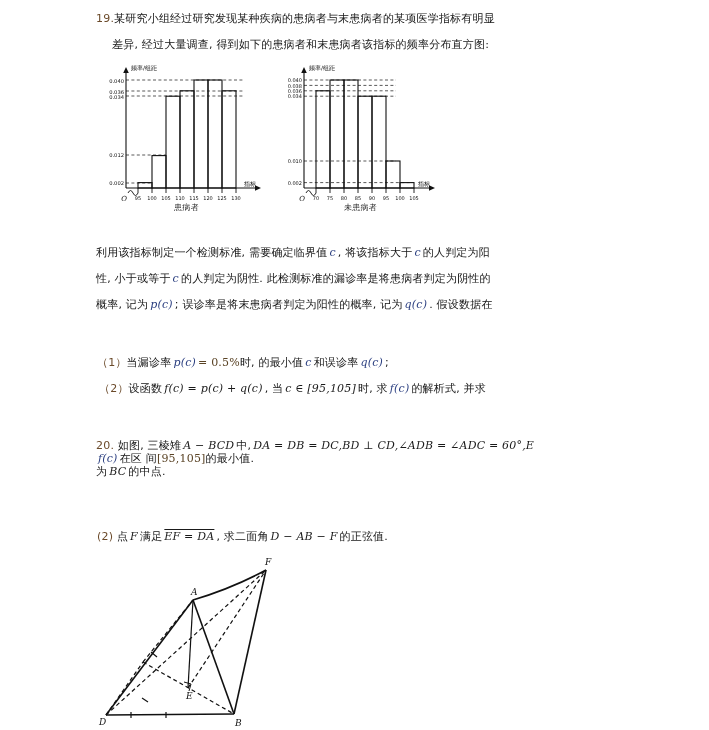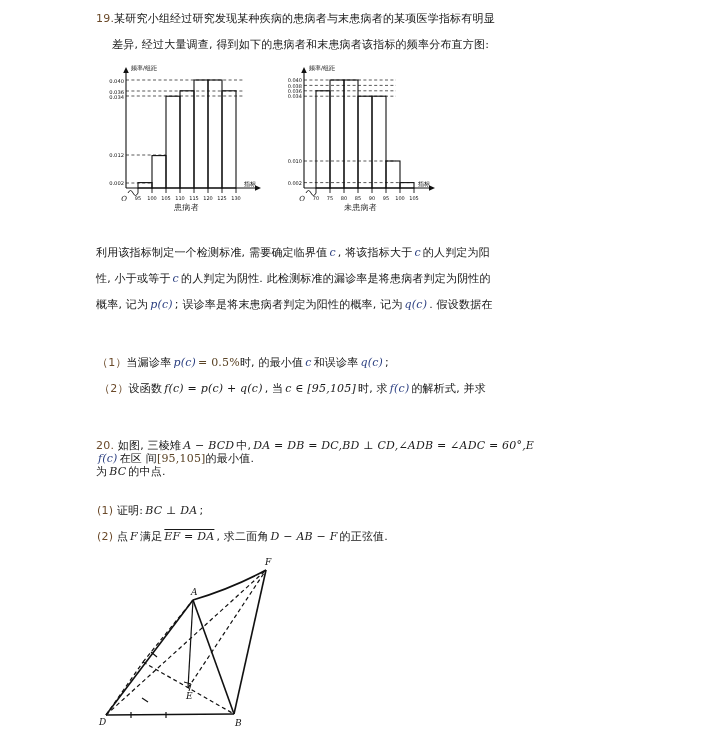--- a/index.html
+++ b/index.html
@@ -225,23 +225,20 @@
     <span class="mathi">f(c)</span><span>在区  间</span><span class="mathnum">[95,105]</span><span>的最小值.</span>
   </div>
 
   <div class="para" style="left:96px; top:433px;">
     <span class="num-lead">20.</span> <span>如图, 三棱雉</span><span class="mathblk">A − BCD</span><span>中,</span><span class="mathblk">DA = DB = DC,BD ⊥ CD,∠ADB = ∠ADC = 60°,E</span>
   </div>
   <div class="para" style="left:96px; top:459px;">
     <span>为</span><span class="mathblk">BC</span><span>的中点.</span>
   </div>
 
-  <div class="para" style="left:97px; top:498px;">
-    <span class="brown">(1)</span> <span>证明:</span><span class="mathblk">BC ⊥ DA</span><span>;</span>
-  </div>
 
   <div class="para" style="left:97px; top:524px;">
     <span class="brown">(2)</span> <span>点</span><span class="mathblk">F</span><span>满足</span><span class="mathblk" style="text-decoration:overline;">EF = DA</span><span>, 求二面角</span><span class="mathblk">D − AB − F</span><span>的正弦值.</span>
   </div>
 
   <div class="geo-wrap" style="left:98px; top:552px; width:200px; height:178px;">
     <svg width="200" height="178" viewBox="0 0 200 178">
 
       <line x1="8" y1="163" x2="136" y2="162" stroke="#111" stroke-width="1.6"></line>
       <line x1="8" y1="163" x2="95" y2="48" stroke="#111" stroke-width="1.6"></line>

